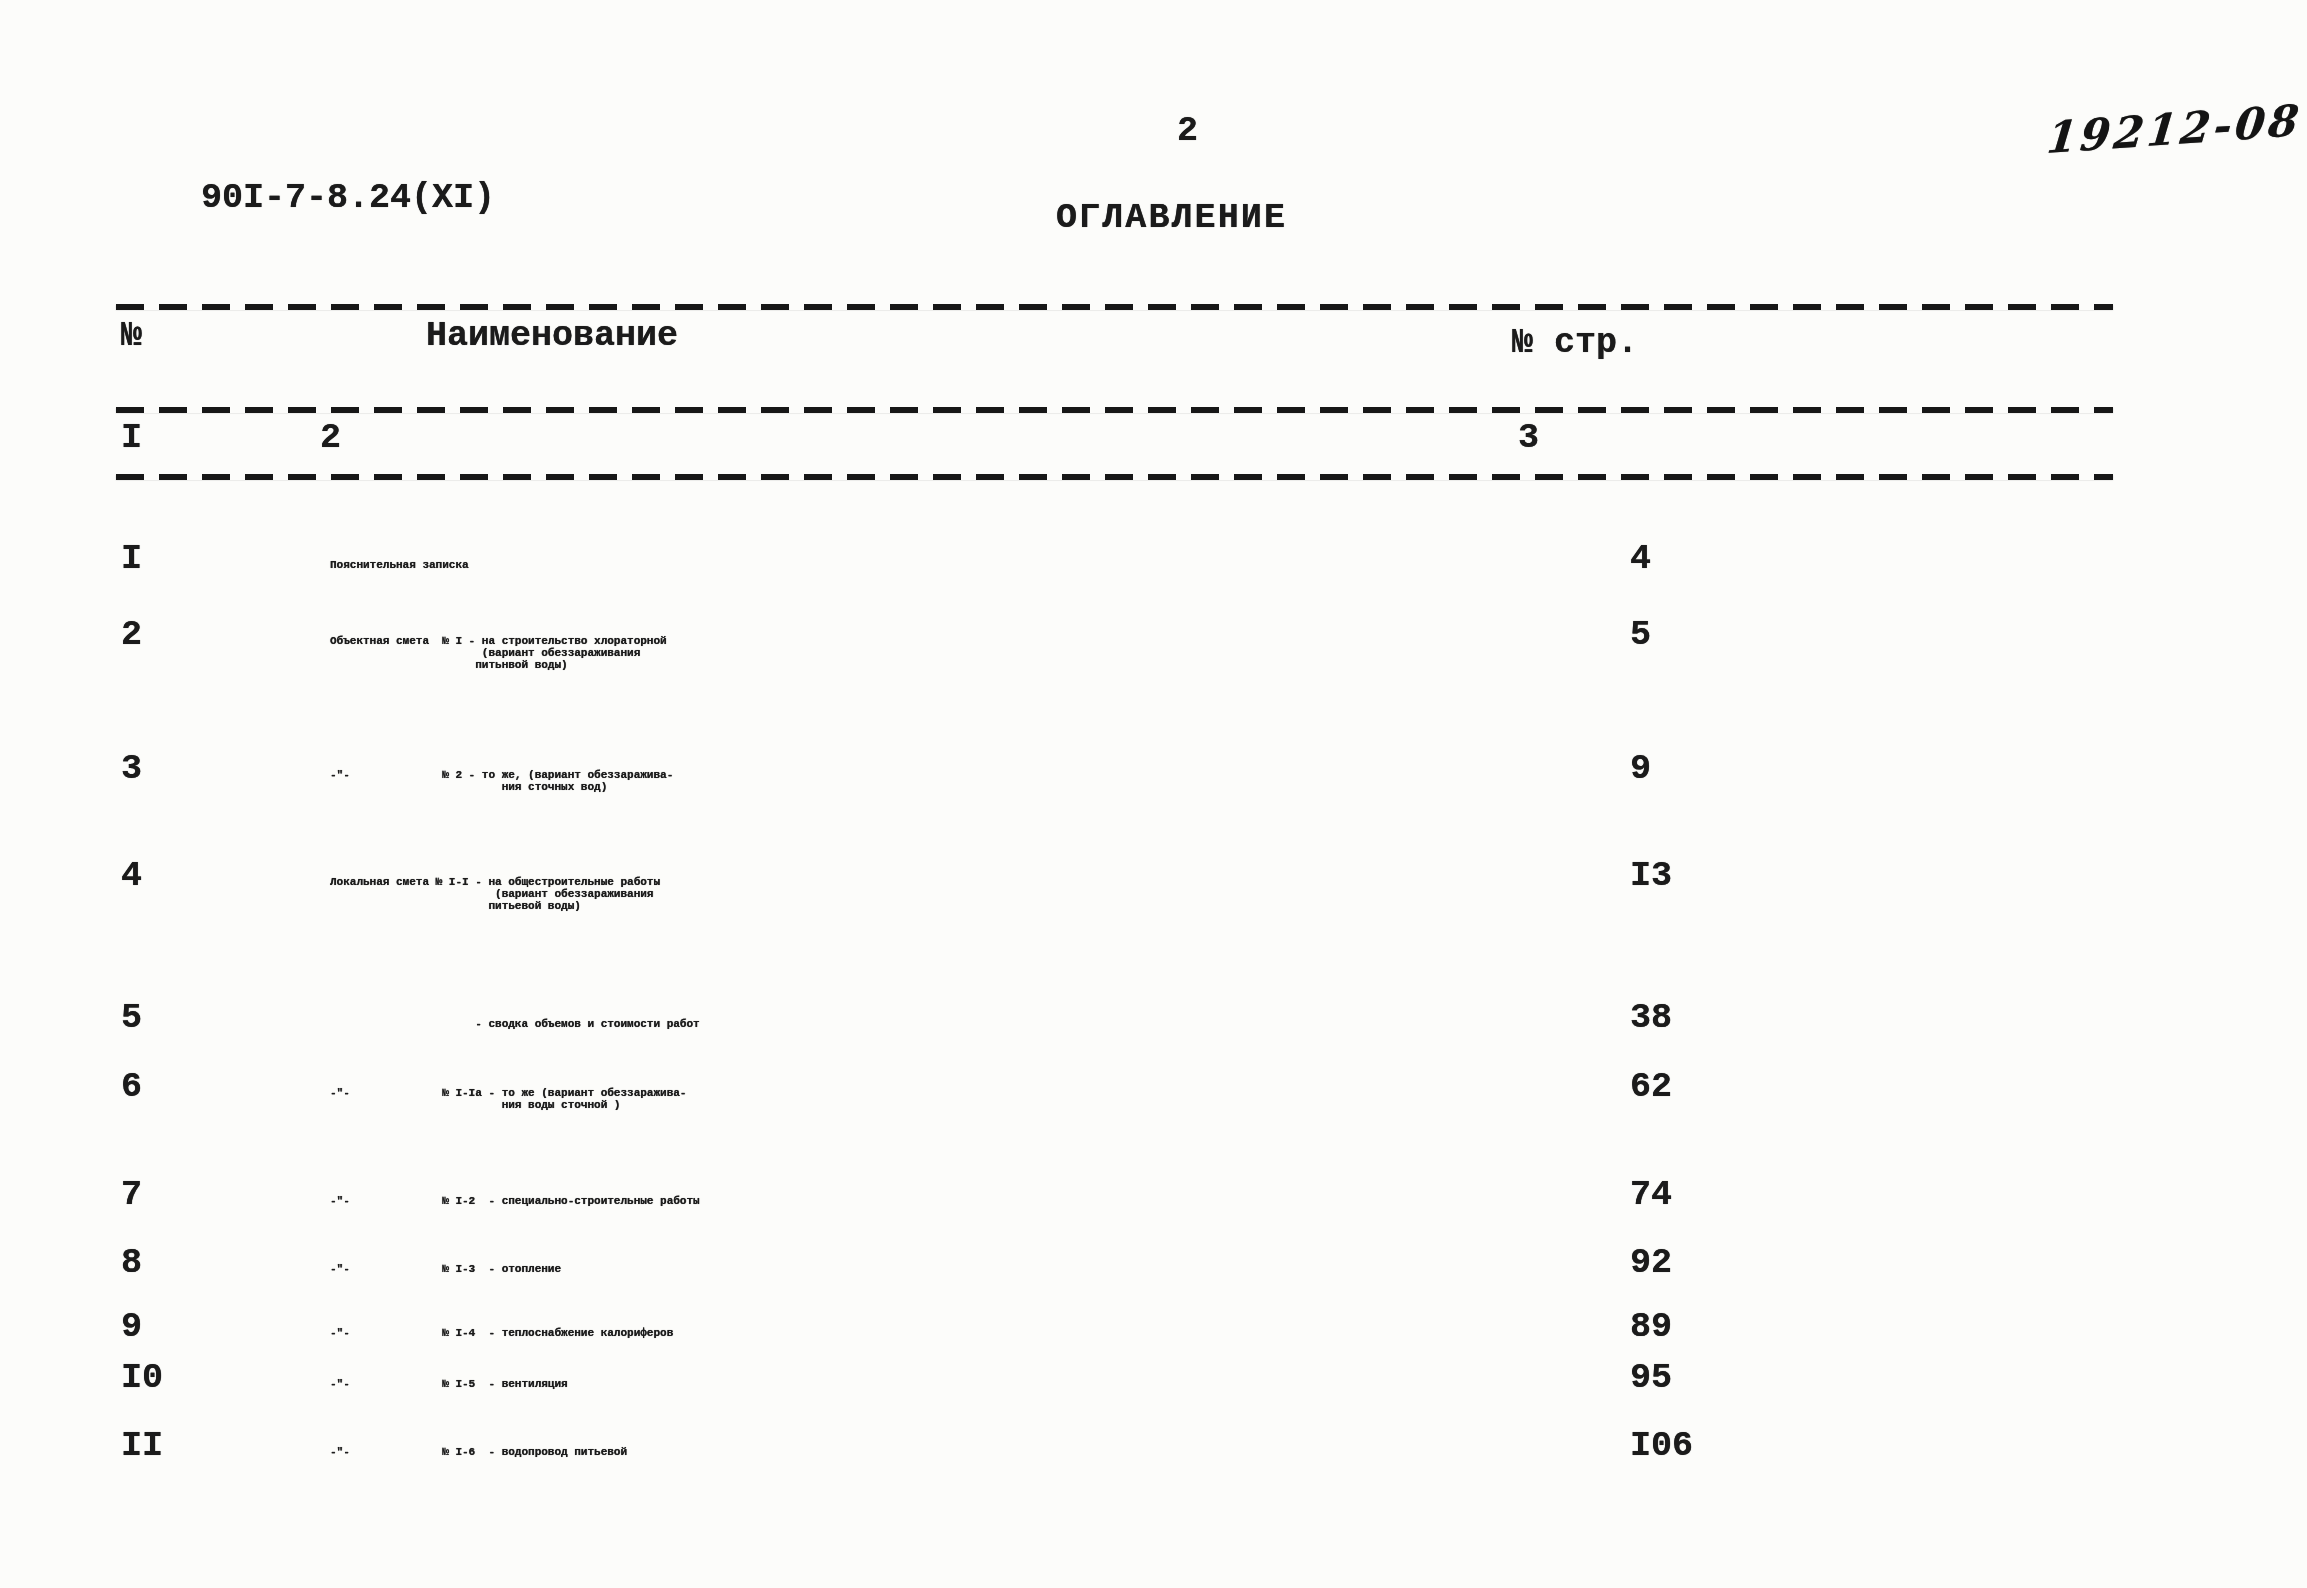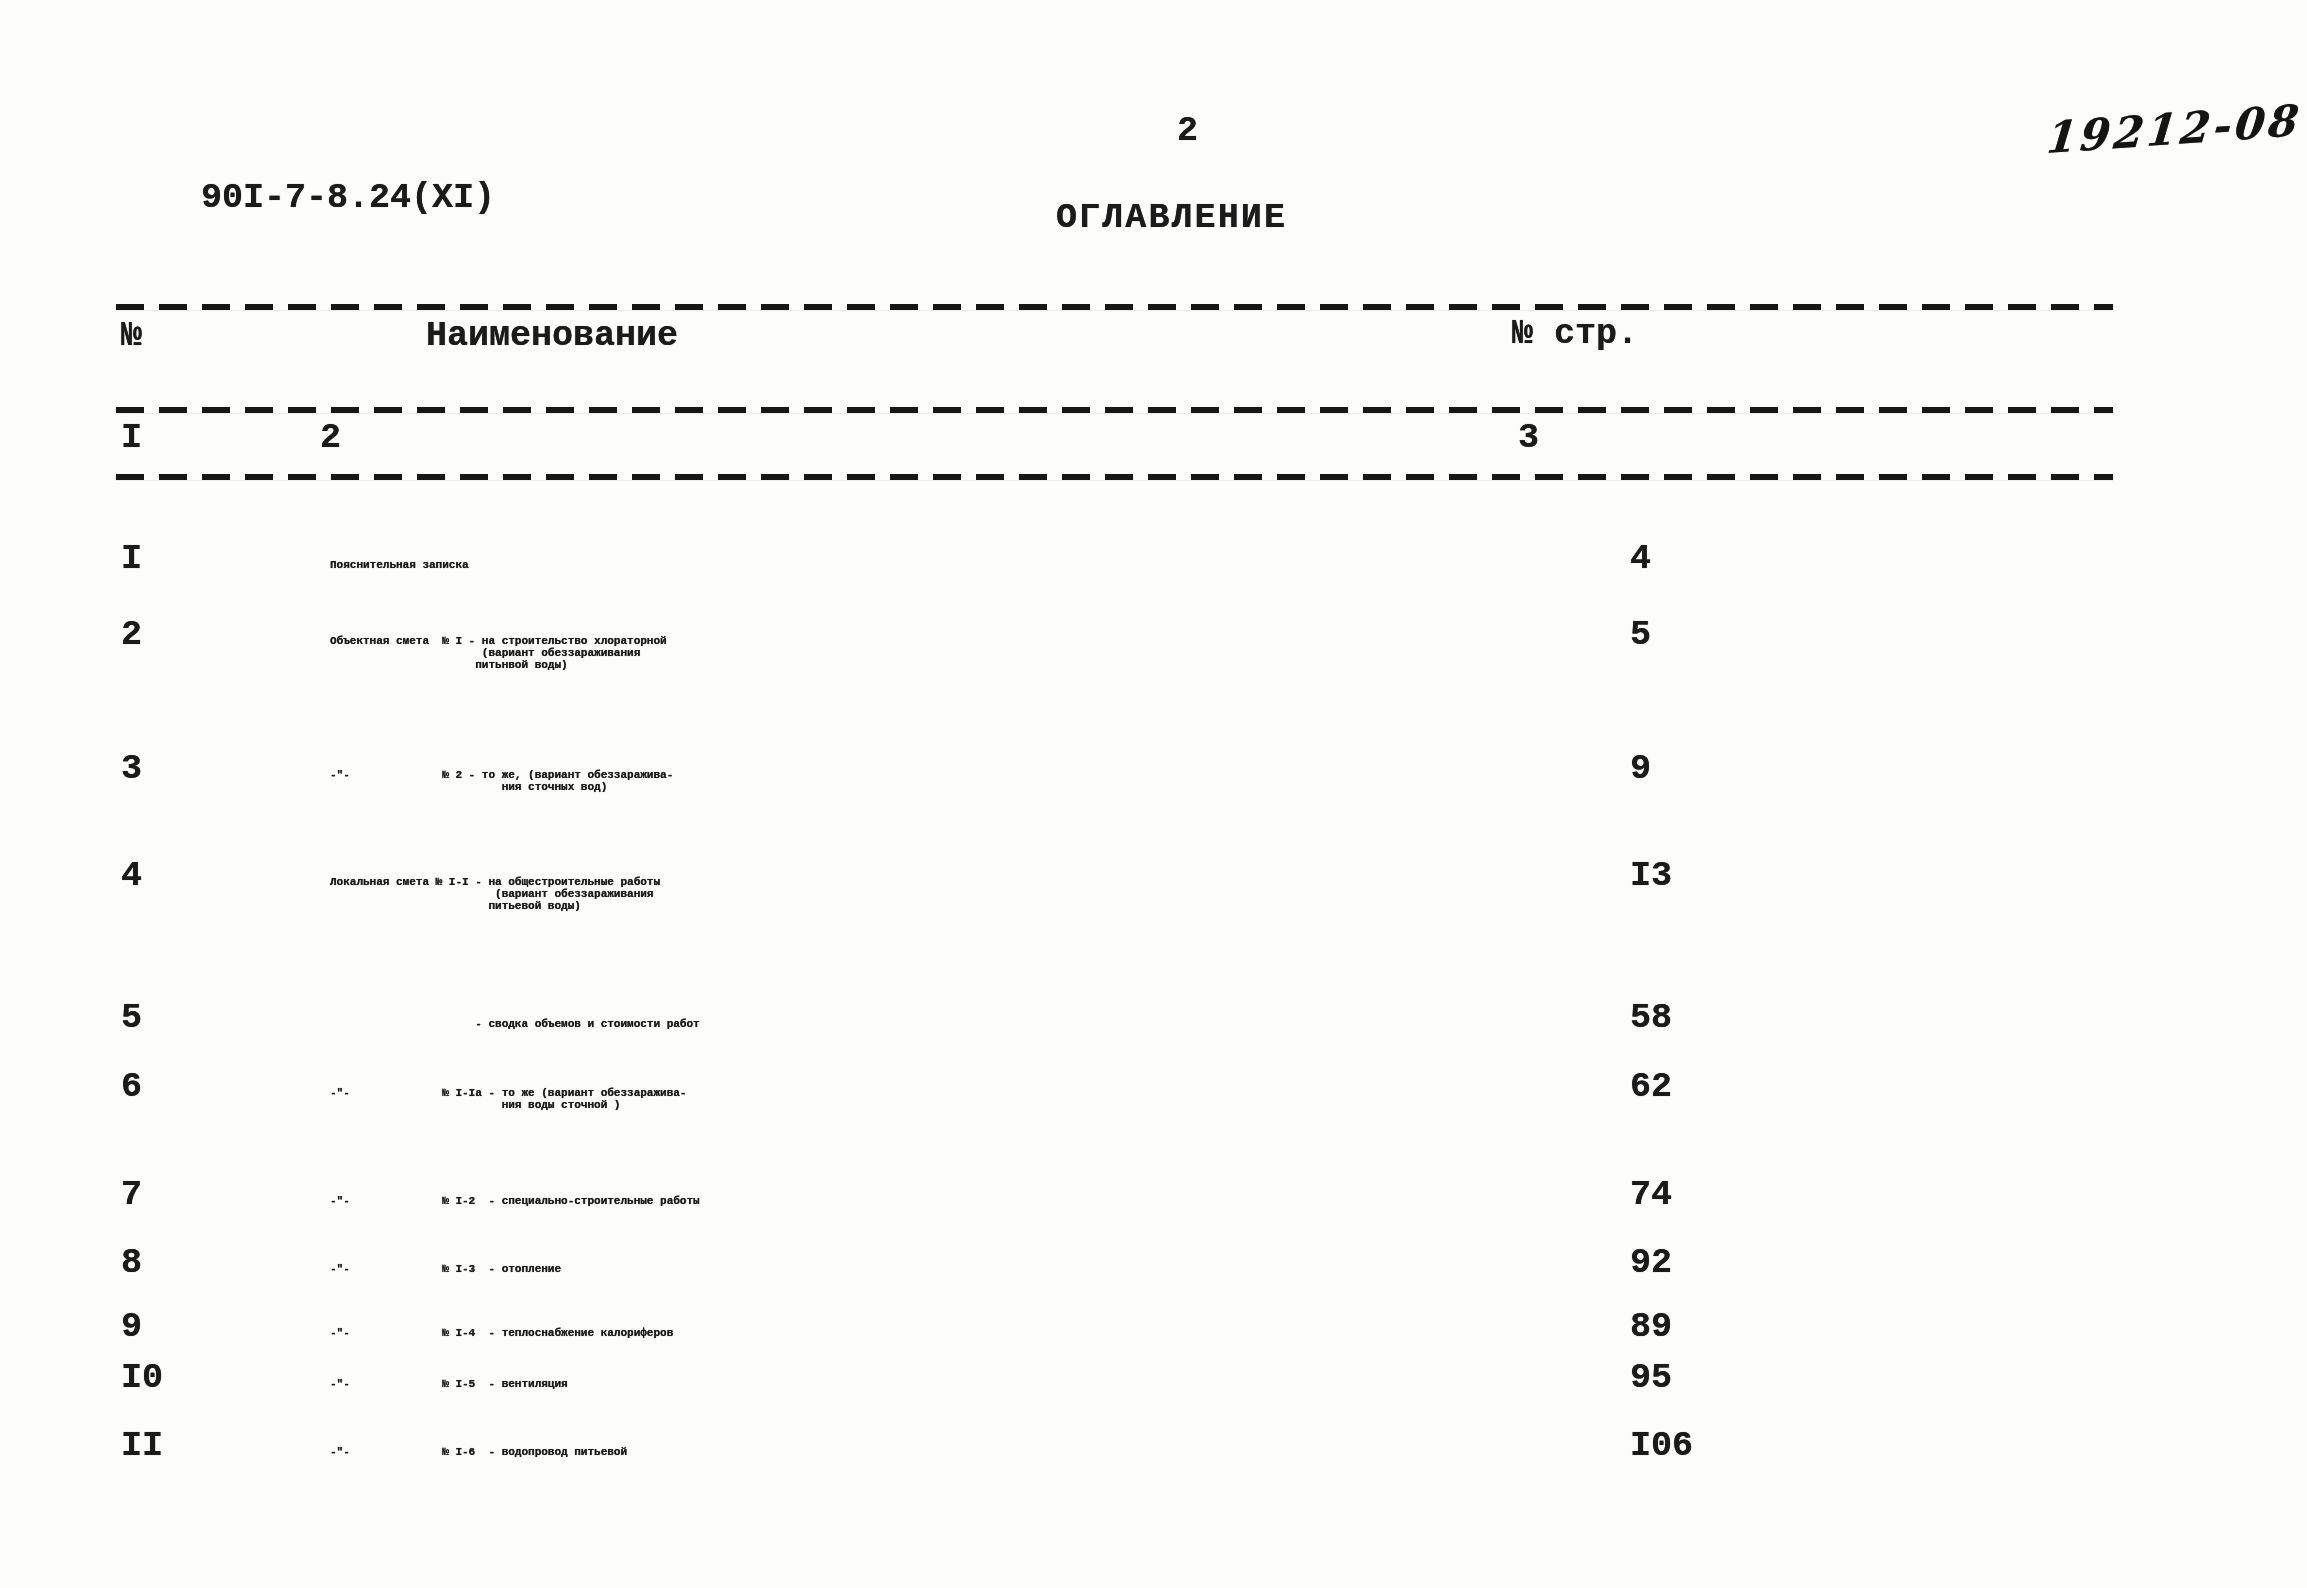--- a/index.html
+++ b/index.html
@@ -54,21 +54,21 @@
   <div class="hand" style="left:2047px;top:104px;">19212-08</div>
 
   <div class="tw title" style="left:1056px;top:202px;">ОГЛАВЛЕНИЕ</div>
 
   <div class="dash" style="top:304px;"></div>
   <div class="dash" style="top:407px;"></div>
   <div class="dash" style="top:474px;"></div>
 
   <div class="tw" style="left:121px;top:320px;">№</div>
   <div class="tw" style="left:426px;top:320px;">Наименование</div>
-  <div class="tw" style="left:1512px;top:318px;">№ стр.</div>
+  <div class="tw" style="left:1512px;top:327px;">№ стр.</div>
 
   <div class="tw" style="left:121px;top:422px;">I</div>
   <div class="tw" style="left:320px;top:422px;">2</div>
   <div class="tw" style="left:1518px;top:422px;">3</div>
 
   <div>
     <div class="row" style="top: 543px;">
       <span class="tw cell num">I</span>
       <pre class="cell body">Пояснительная записка</pre>
       <span class="tw cell pg">4</span>
@@ -93,21 +93,21 @@
       <span class="tw cell num">4</span>
       <pre class="cell body">Локальная смета № I-I - на общестроительные работы
                          (вариант обеззараживания
                         питьевой воды)</pre>
       <span class="tw cell pg">I3</span>
     </div>
 
     <div class="row" style="top: 1002px;">
       <span class="tw cell num">5</span>
       <pre class="cell body">                      - сводка объемов и стоимости работ</pre>
-      <span class="tw cell pg">58</span>
+      <span class="tw cell pg">38</span>
     </div>
 
     <div class="row" style="top: 1071px;">
       <span class="tw cell num">6</span>
       <pre class="cell body">-"-              № I-Iа - то же (вариант обеззаражива-
                           ния воды сточной )</pre>
       <span class="tw cell pg">62</span>
     </div>
 
     <div class="row" style="top: 1179px;">

